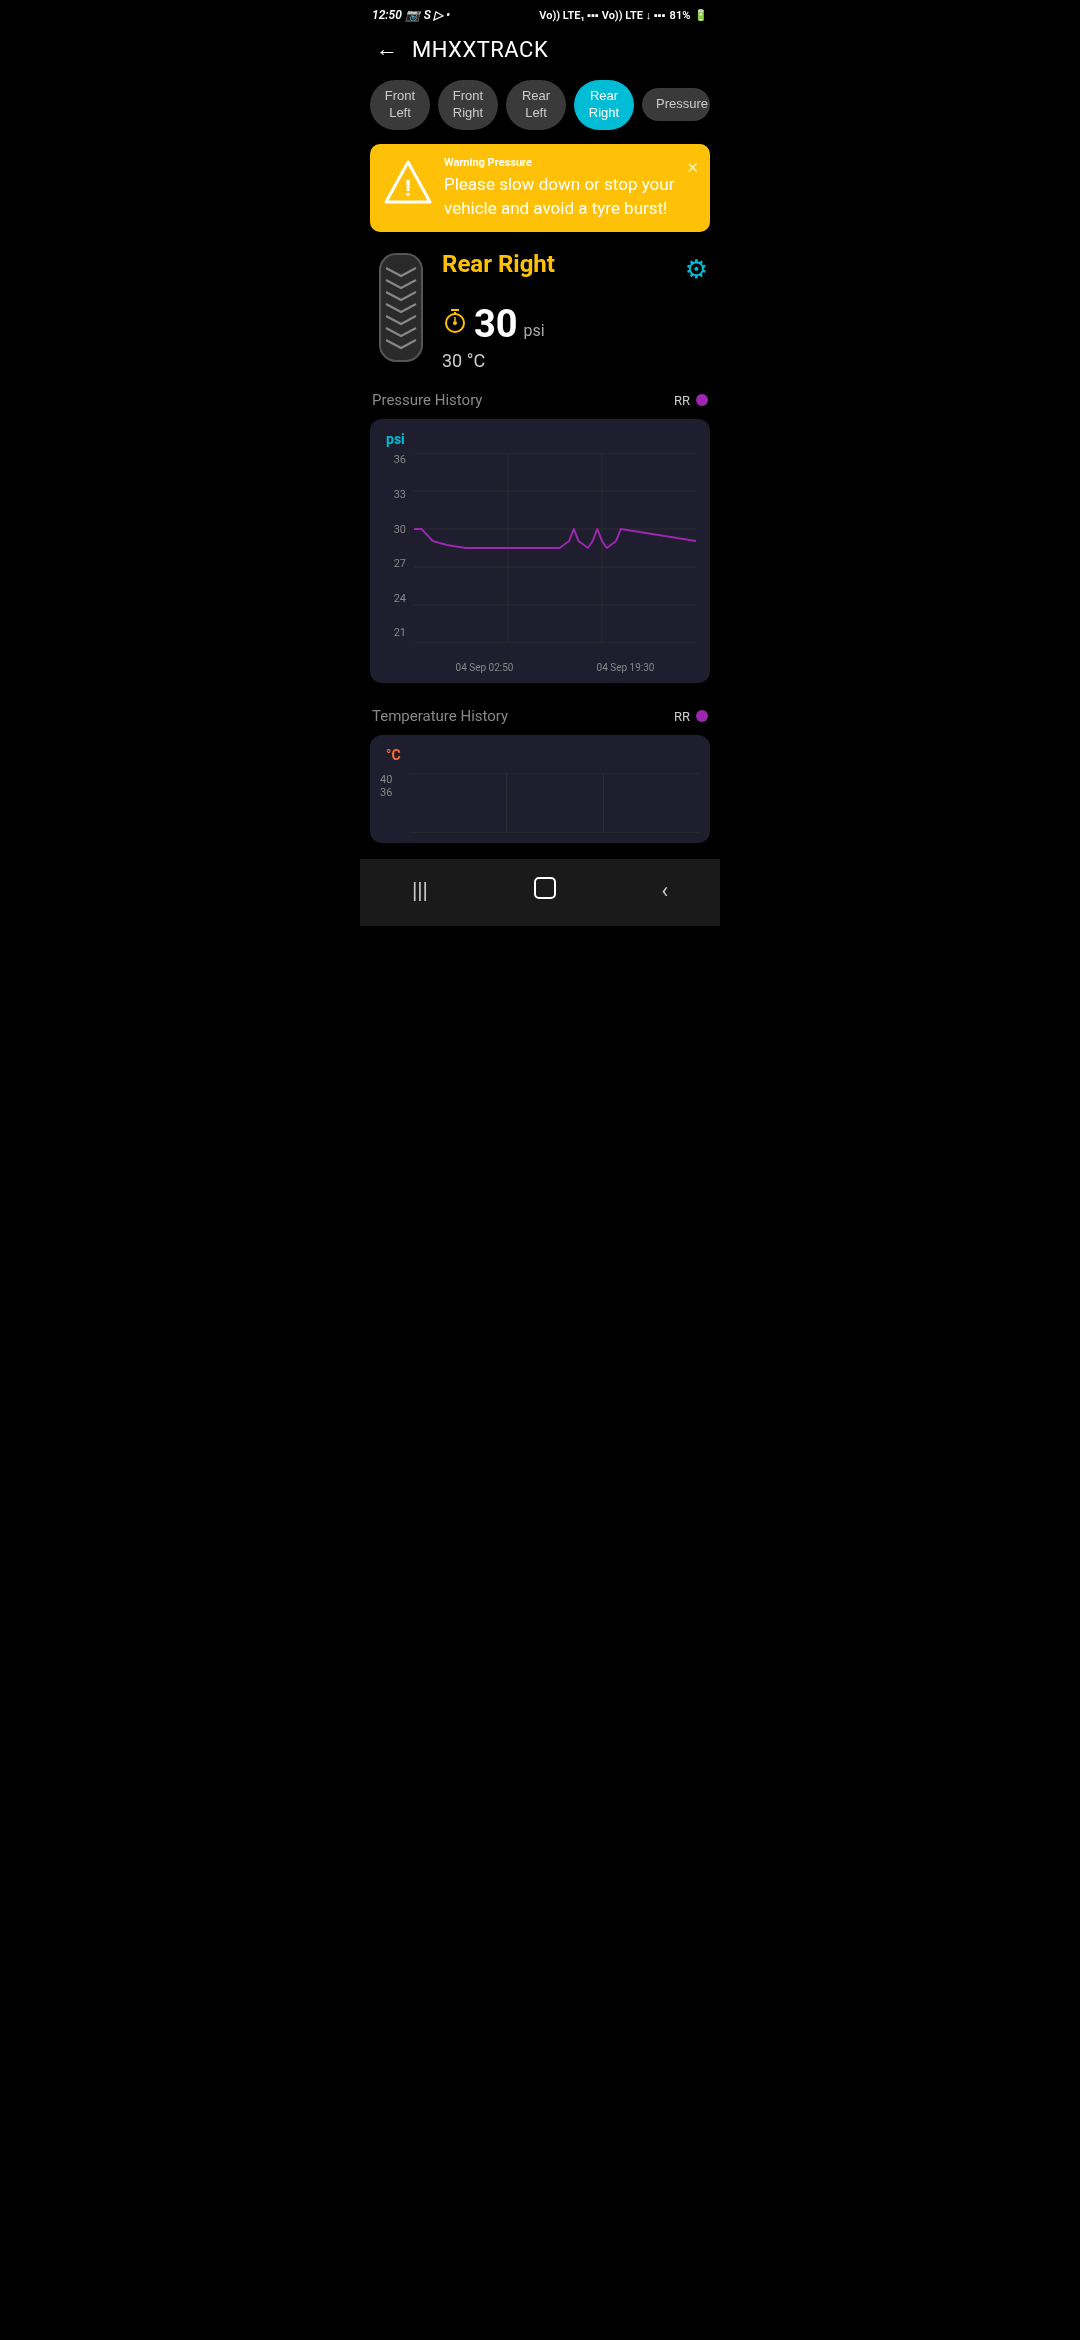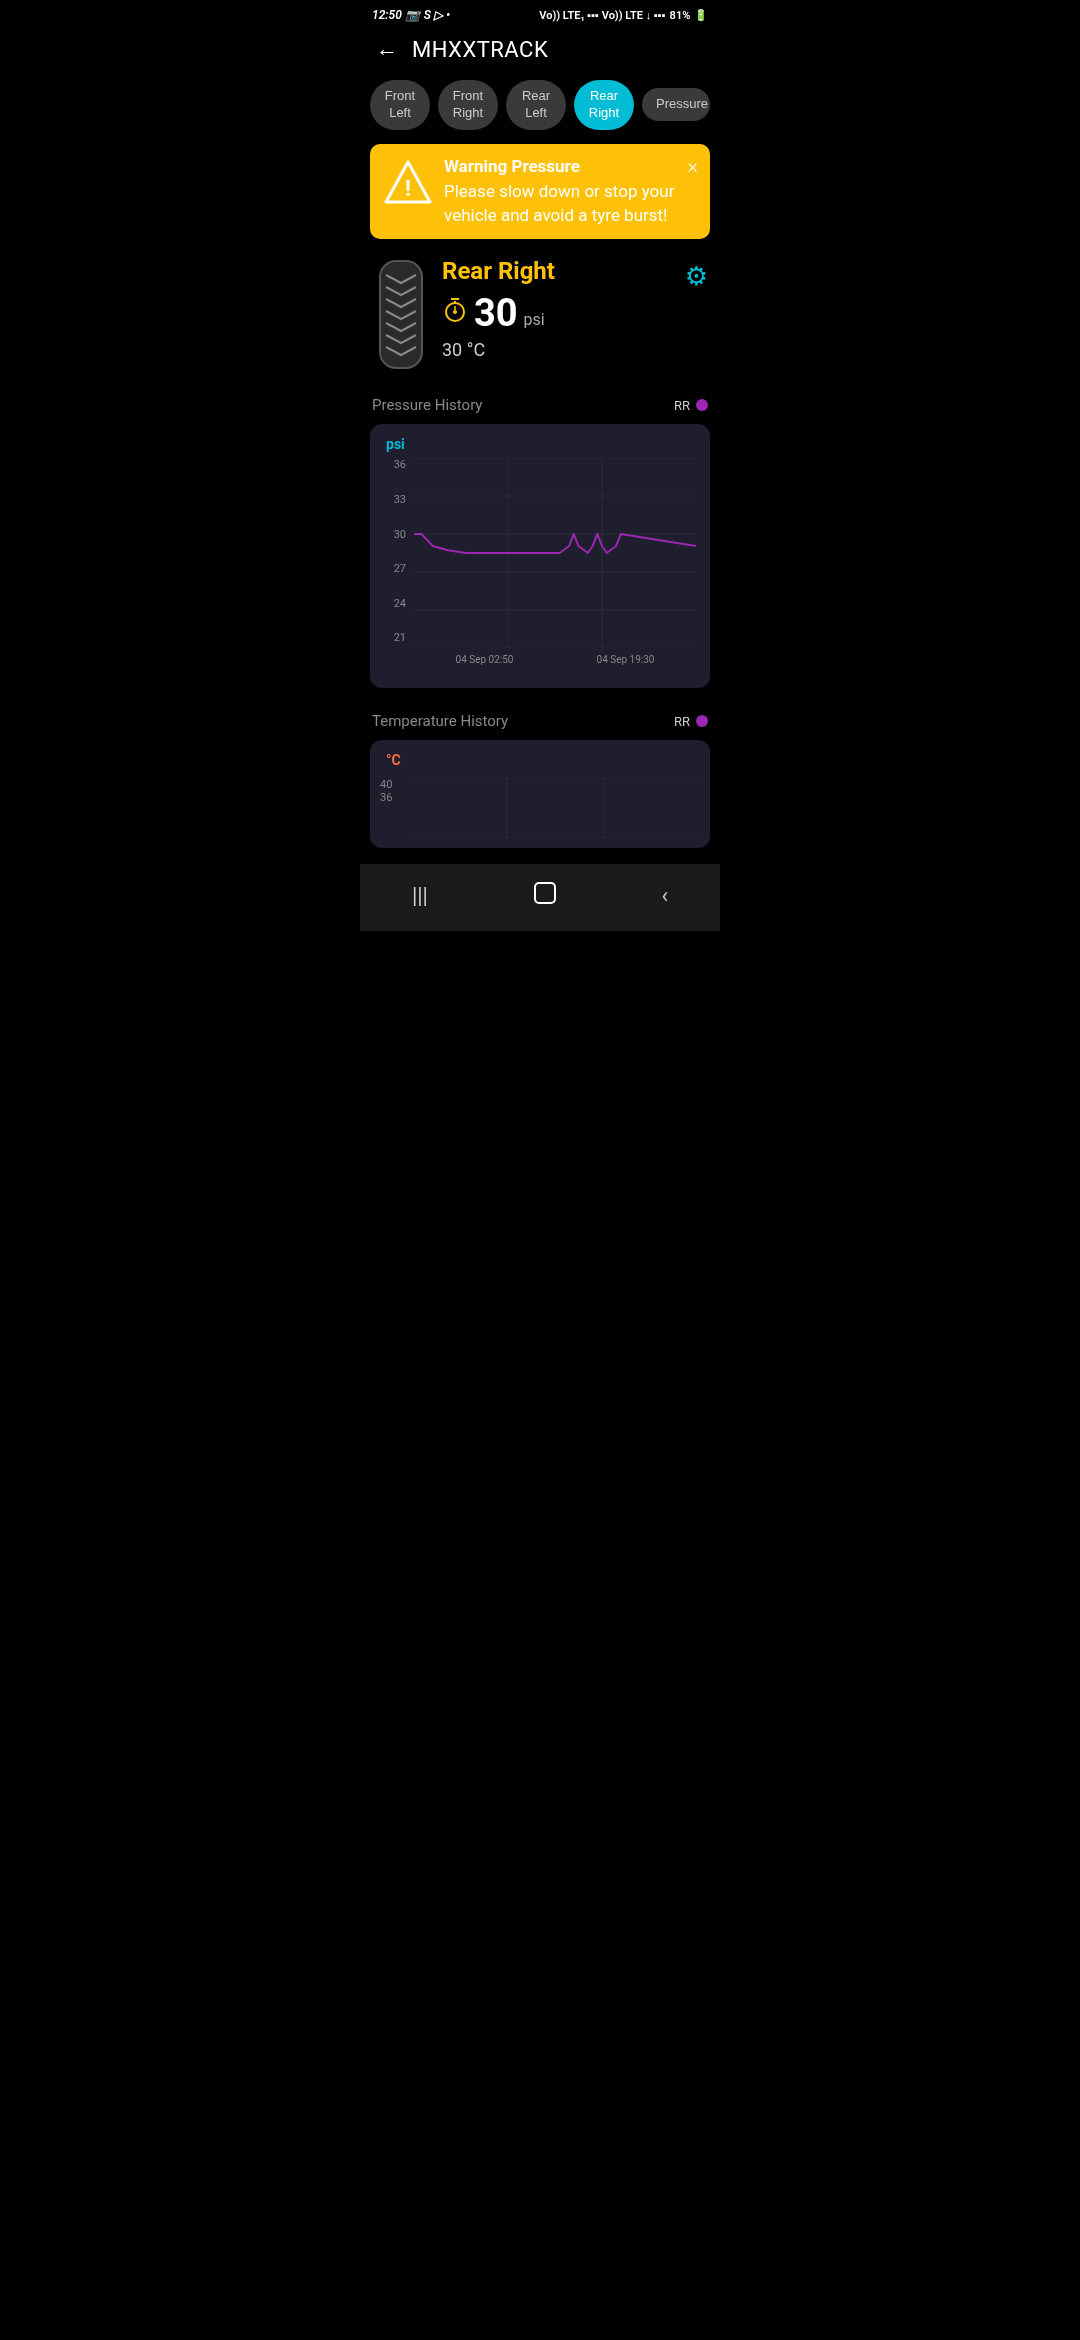--- a/index.html
+++ b/index.html
@@ -93,21 +93,21 @@
     .warning-icon {
       font-size: 40px;
       line-height: 1;
       flex-shrink: 0;
       margin-top: 2px;
     }
 
     .warning-text-block {}
 
     .warning-title {
-      font-size: 17px;
+      font-size: 11px;
       font-weight: 700;
       margin-bottom: 4px;
     }
 
     .warning-desc {
       font-size: 17px;
       line-height: 1.4;
     }
 
     .warning-close {
@@ -200,20 +200,21 @@
     .chart-x-labels {
       position: absolute;
       bottom: 0;
       left: 34px;
       right: 4px;
       display: flex;
       justify-content: space-around;
       font-size: 10px;
       color: #888;
       height: 24px;
+      align-items: flex-end;
     }
 
     .bottom-nav {
       background: #1a1a1a;
       display: flex;
       justify-content: space-around;
       align-items: center;
       padding: 12px 0 16px;
       margin-top: 8px;
     }
@@ -281,21 +282,21 @@
         <polyline points="14,66 29,74 44,66"></polyline>
         <polyline points="14,78 29,86 44,78"></polyline>
         <polyline points="14,90 29,98 44,90"></polyline>
       </g>
     </svg>
   </div>
 
   <div style="flex:1;">
     <div style="display:flex; align-items:flex-start; justify-content:space-between;">
       <div>
-        <div style="font-size:24px; font-weight:700; color:#ffc107; margin-bottom:6px;">Rear Right</div>
+        <div style="font-size:24px; font-weight:700; color:#ffc107; margin-bottom:24px;">Rear Right</div>
         <div style="display:flex; align-items:center; gap:6px; margin-bottom:4px;">
 
           <span style="color:#ffc107; font-size:18px;">
             <svg width="26" height="26" viewBox="0 0 26 26" fill="none">
               <circle cx="13" cy="14" r="9" stroke="#ffc107" stroke-width="2"></circle>
               <line x1="13" y1="5" x2="13" y2="3" stroke="#ffc107" stroke-width="2"></line>
               <line x1="9" y1="1" x2="17" y2="1" stroke="#ffc107" stroke-width="2"></line>
               <circle cx="13" cy="14" r="2" fill="#ffc107"></circle>
               <line x1="13" y1="12" x2="13" y2="8" stroke="#ffc107" stroke-width="1.5"></line>
             </svg>

